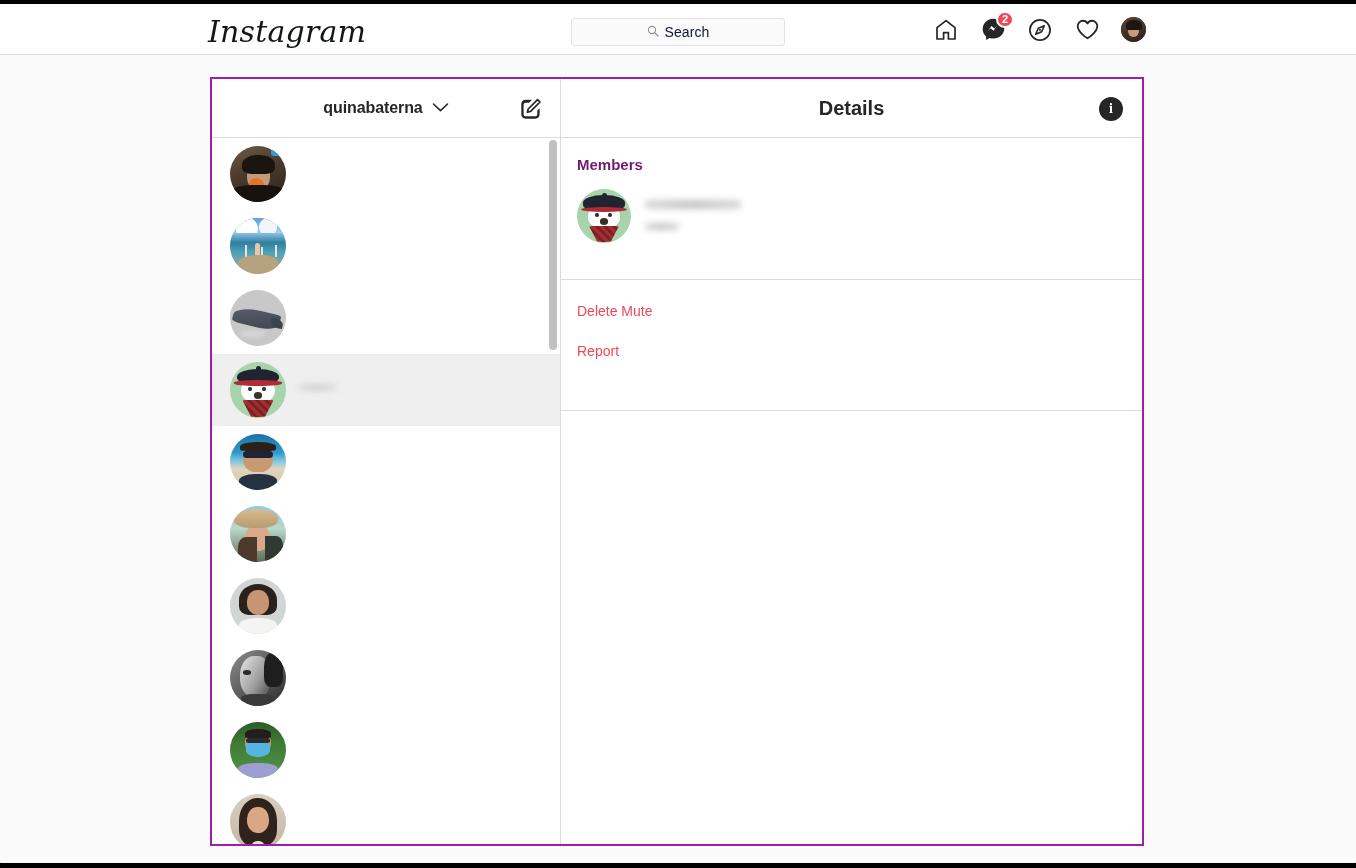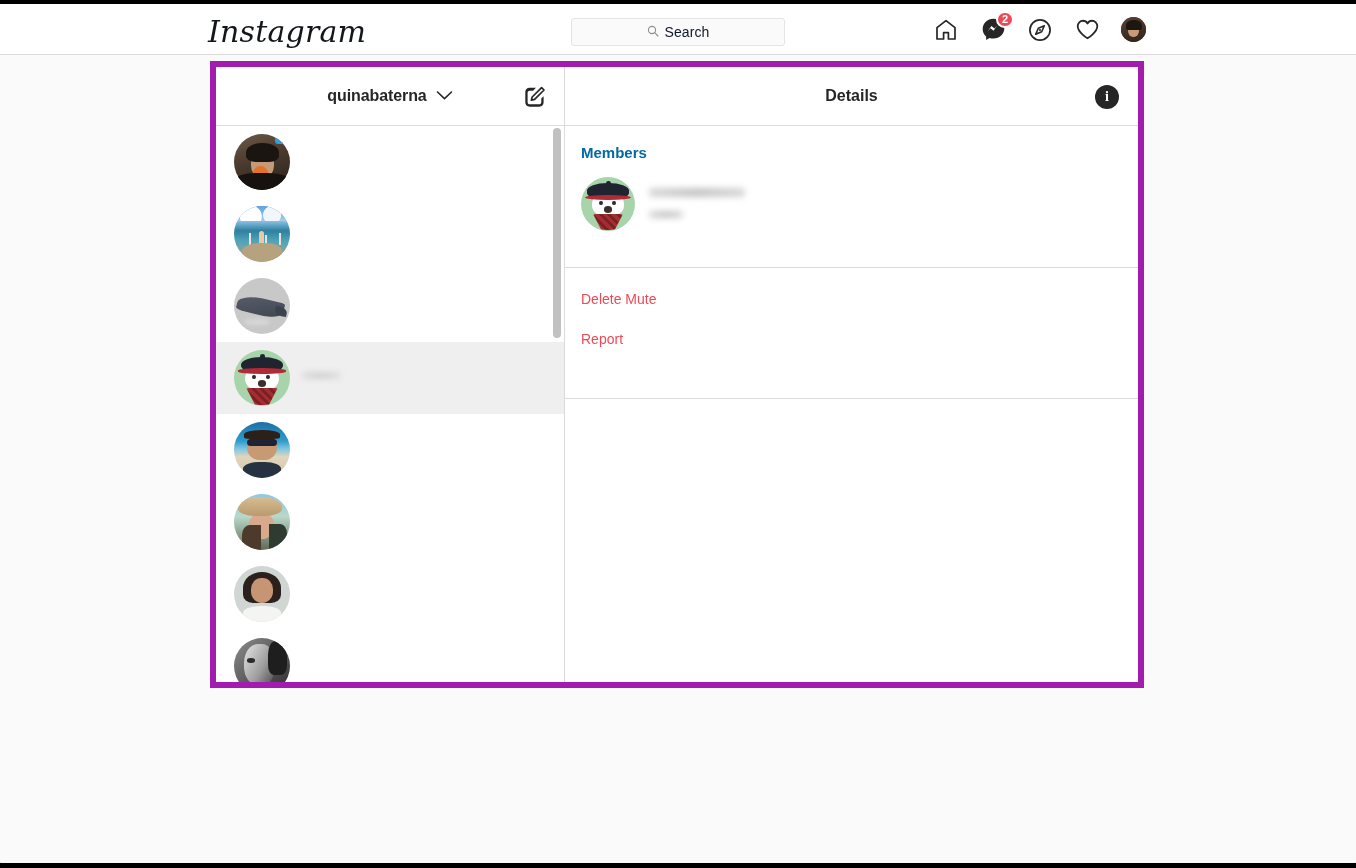--- a/index.html
+++ b/index.html
@@ -77,24 +77,24 @@
   .avatar-nav {
     width: 25px; height: 25px; border-radius: 50%;
     overflow: hidden; position: relative;
     background: #6b4a3a;
     cursor: pointer;
   }
 
   
   .dm-panel {
     position: absolute;
-    left: 210px; top: 61px;
-    width: 934px; height: 627px;
+    left: 210px; top: 77px;
+    width: 934px; height: 769px;
     background: #ffffff;
-    border: 6px solid #a21caf;
+    border: 2px solid #a21caf;
     display: flex;
   }
   .col-left {
     width: 349px; height: 100%;
     border-right: 1px solid #dbdbdb;
     display: flex; flex-direction: column;
     position: relative;
   }
   .col-right {
     flex: 1; height: 100%;
@@ -170,21 +170,21 @@
   }
 
   
   .right-head {
     height: 59px; min-height: 59px;
     border-bottom: 1px solid #dbdbdb;
     display: flex; align-items: center; justify-content: center;
     position: relative;
   }
   .details-title {
-    font-size: 16px; font-weight: bold; color: #262626;
+    font-size: 20px; font-weight: bold; color: #262626;
   }
   .info-btn {
     position: absolute; right: 19px; top: 18px;
     width: 24px; height: 24px; border-radius: 50%;
     background: #262626;
     display: flex; align-items: center; justify-content: center;
     cursor: pointer;
   }
   .info-i {
     color: #fff; font-size: 14px; font-weight: bold;
@@ -209,21 +209,21 @@
     cursor: pointer;
   }
   .mute-label { font-size: 14px; color: #262626; }
 
   .sect-members {
     min-height: 142px;
     border-bottom: 1px solid #dbdbdb;
     padding: 18px 16px 0 16px;
   }
   .members-title {
-    font-size: 15px; font-weight: bold; color: #0369a1;
+    font-size: 15px; font-weight: bold; color: #701a75;
     margin-bottom: 16px;
   }
   .member-row { display: flex; align-items: center; }
   .member-av {
     width: 54px; height: 54px; border-radius: 50%;
     overflow: hidden; position: relative; flex: 0 0 54px;
   }
   .member-text {
     margin-left: 14px; position: relative;
     width: 150px; height: 40px;

